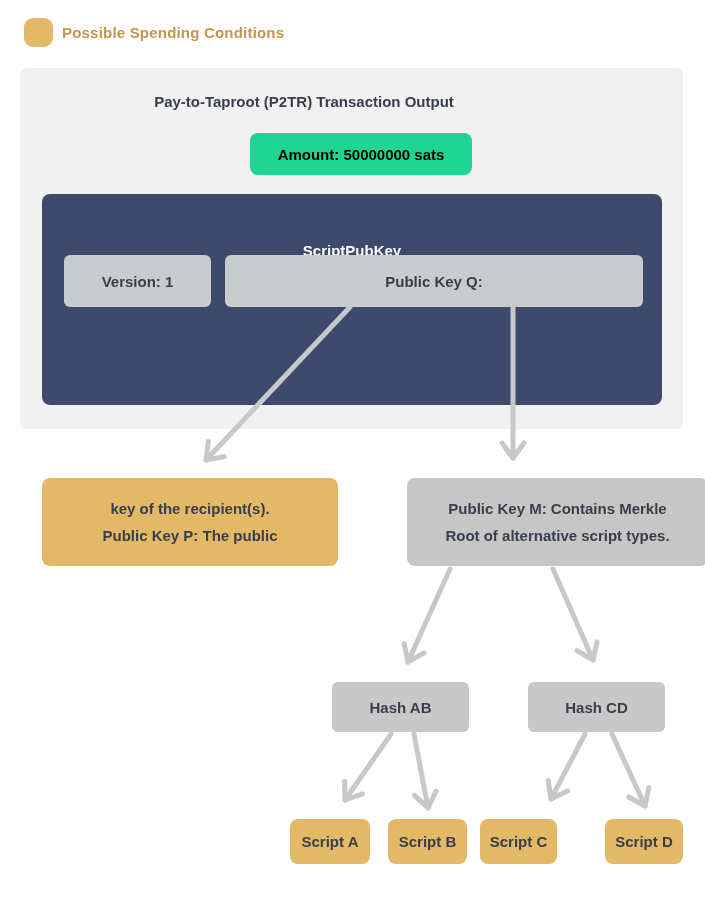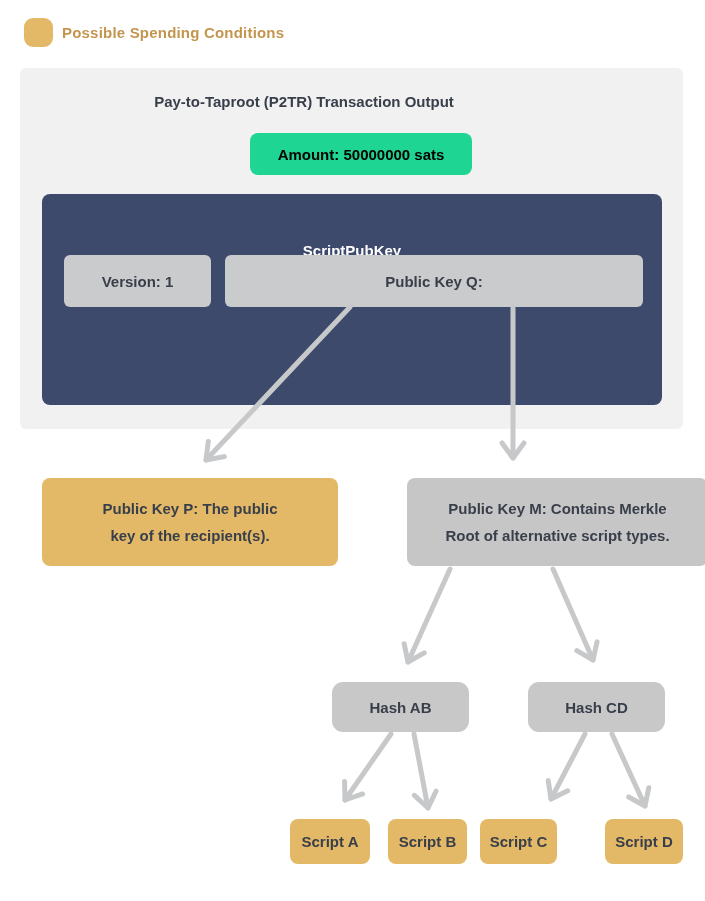--- a/index.html
+++ b/index.html
@@ -69,21 +69,21 @@
     font-size: 15px; font-weight: bold; color: #393f4a;
     line-height: 27px; text-align: center;
   }
   .node-gold { background: #e3b967; }
   .node-gray { background: #c6c6c7; margin-left: 45px; }
   .pubkey-p { left: 42px;  top: 478px; width: 296px; height: 88px; }
   .pubkey-m { left: 362px; top: 478px; width: 301px; height: 88px; }
 
   .hash-box {
     position: absolute; top: 682px; width: 137px; height: 50px;
-    background: #c8c8c9; border-radius: 11px;
+    background: #c8c8c9; border-radius: 6px;
     display: flex; align-items: center; justify-content: center;
     font-size: 15px; font-weight: bold; color: #393f4a;
   }
   .hash-ab { left: 332px; }
   .hash-cd { left: 528px; }
 
   .script-box {
     position: absolute; top: 819px; height: 45px;
     background: #e3b967; border-radius: 8px;
     display: flex; align-items: center; justify-content: center;
@@ -111,22 +111,22 @@
   <div class="panel-title">Pay-to-Taproot (P2TR) Transaction Output</div>
 
   <div class="amount-badge">Amount: 50000000 sats</div>
 
   <div class="spk-box"></div>
   <div class="spk-title">ScriptPubKey</div>
   <div class="field-box version-box">Version: 1</div>
   <div class="field-box qkey-box">Public Key Q:</div>
 
   <div class="node node-gold pubkey-p">
+    <span>key of the recipient(s).</span>
     <span>Public Key P: The public</span>
-    <span>key of the recipient(s).</span>
   </div>
   <div class="node node-gray pubkey-m">
     <span>Public Key M: Contains Merkle</span>
     <span>Root of alternative script types.</span>
   </div>
 
   <div class="hash-box hash-ab">Hash AB</div>
   <div class="hash-box hash-cd">Hash CD</div>
 
   <div class="script-box script-a">Script A</div>

